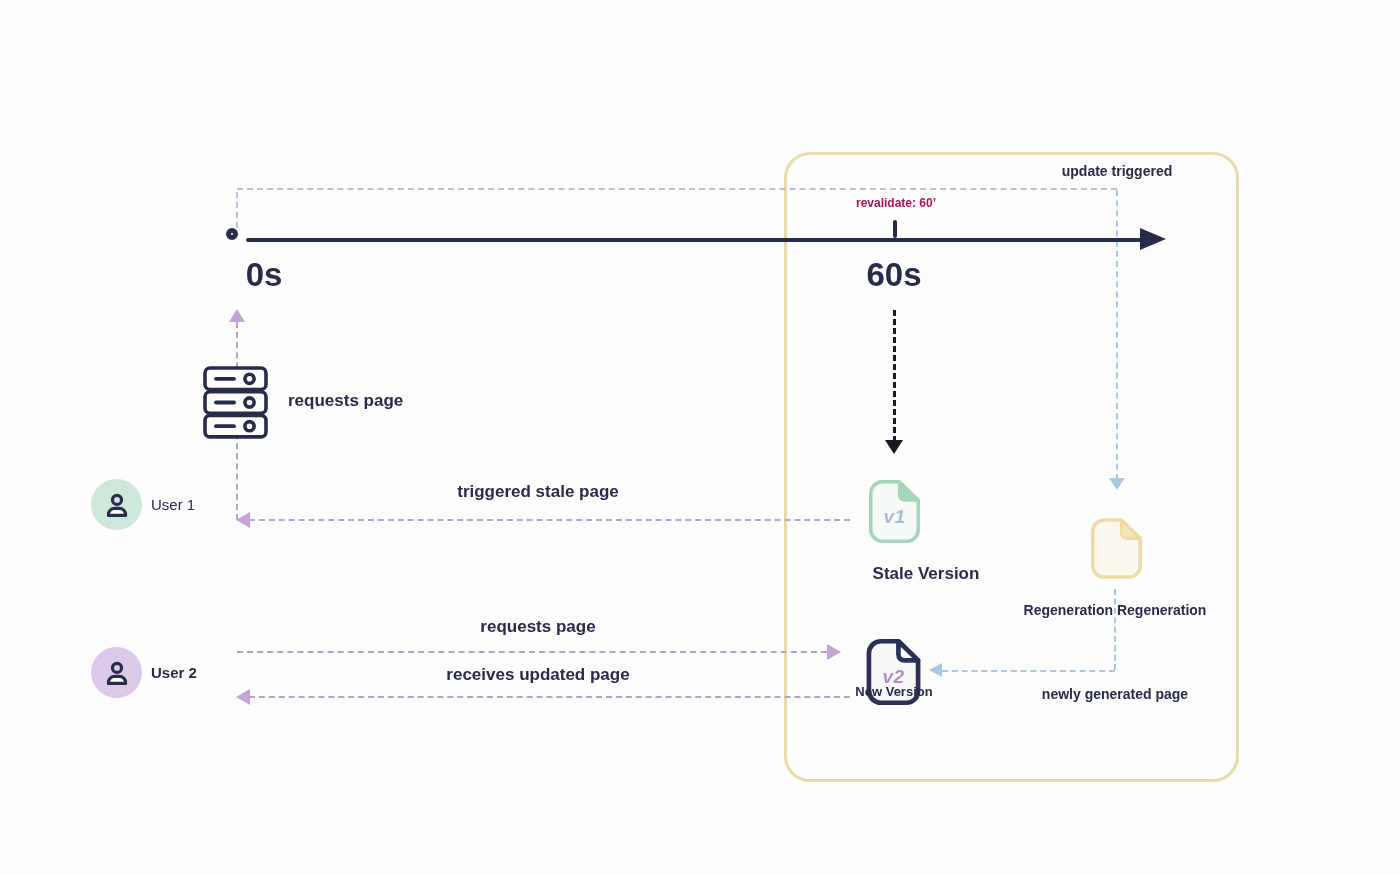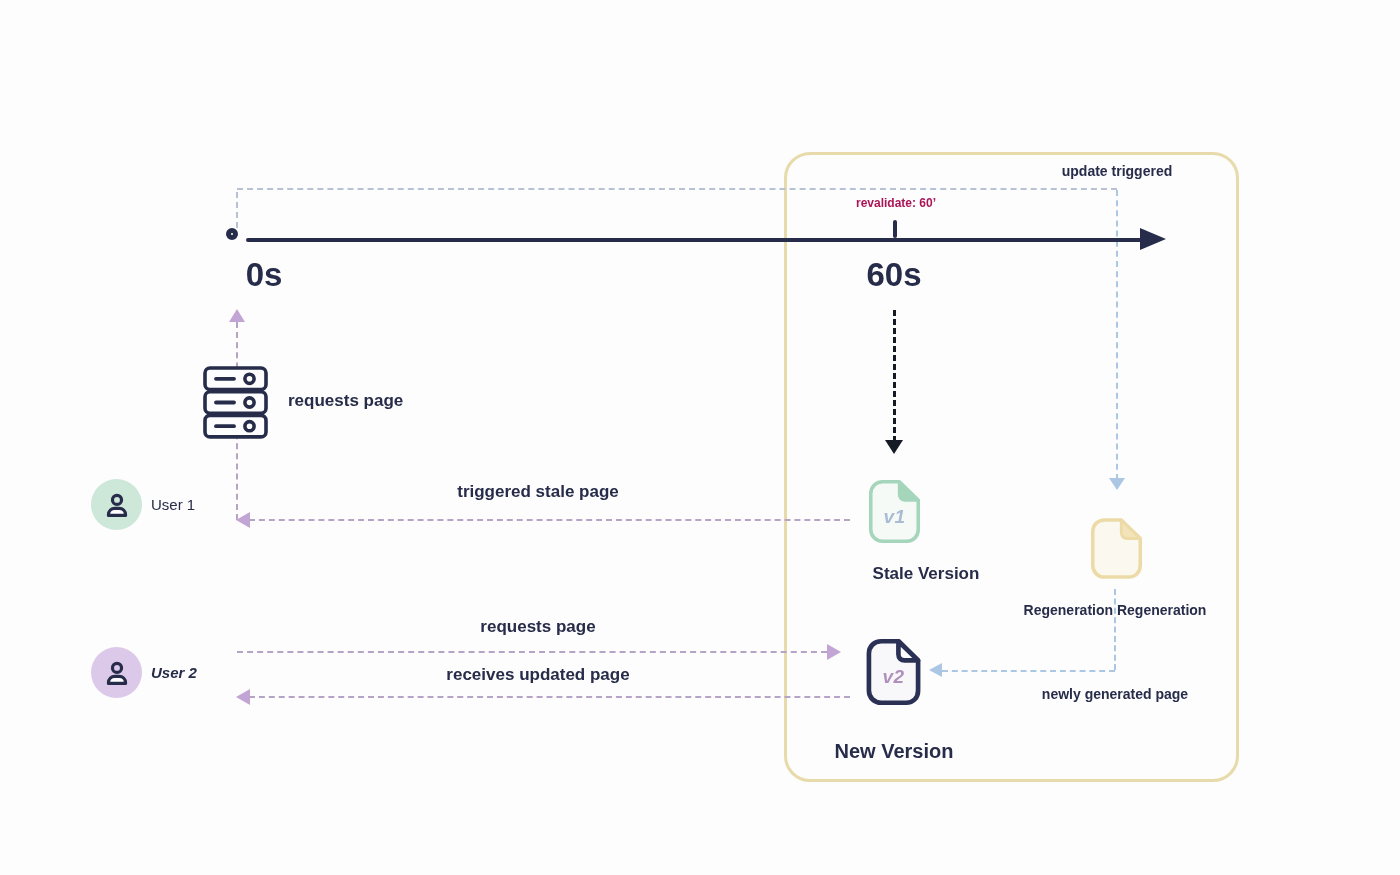--- a/index.html
+++ b/index.html
@@ -90,21 +90,21 @@
   <div class="tri" style="left:236px; top:512px; border-top:8px solid transparent;
        border-bottom:8px solid transparent; border-right:14px solid var(--purple_arrow);"></div>
   <div class="lbl ctr" style="left:538px; top:482px; font-size:17px;">triggered stale page</div>
 
   <div class="avatar" style="left:91px; top:647px; background:var(--lavender_avatar);">
     <svg width="32" height="32" viewBox="0 0 24 24" fill="none">
       <circle cx="12" cy="8.2" r="3.4" stroke="#262c49" stroke-width="2.4"></circle>
       <path d="M5.6 19.8 V19.4 C5.6 16.4 7.7 14.5 10.5 14.5 H13.5 C16.3 14.5 18.4 16.4 18.4 19.4 V19.8 Z" fill="#ffffff" stroke="#262c49" stroke-width="2.4" stroke-linejoin="round"></path>
     </svg>
   </div>
-  <div class="lbl" style="left:151px; top:664px; font-size:15px; font-weight:600;font-style:italic;">User 2</div>
+  <div class="lbl" style="left:151px; top:664px; font-size:15px; font-weight:600;">User 2</div>
 
   <div class="dash-h" style="left:237px; top:651px; width:590px; border-color:var(--purple_dash);"></div>
   <div class="tri" style="left:827px; top:644px; border-top:8px solid transparent;
        border-bottom:8px solid transparent; border-left:14px solid var(--purple_arrow);"></div>
   <div class="lbl ctr" style="left:538px; top:617px; font-size:17px;">requests page</div>
 
   <div class="dash-h" style="left:249px; top:696px; width:601px; border-color:var(--purple_dash);"></div>
   <div class="tri" style="left:236px; top:689px; border-top:8px solid transparent;
        border-bottom:8px solid transparent; border-right:14px solid var(--purple_arrow);"></div>
   <div class="lbl ctr" style="left:538px; top:665px; font-size:17px;">receives updated page</div>
@@ -132,15 +132,15 @@
        border-bottom:7px solid transparent; border-right:13px solid var(--blue_arrow);"></div>
   <div class="lbl ctr" style="left:1115px; top:686px; font-size:14px;">newly generated page</div>
 
   <div class="doc" style="left:864px; top:636px; width:59px; height:72px;">
     <svg width="59" height="72" viewBox="0 0 24 29" fill="none">
       <path d="M7 2 H14 L22 9.8 V22 C22 24.9 20.1 27 17.2 27 H7 C4.1 27 2 24.9 2 22 V7 C2 4.1 4.1 2 7 2 Z" fill="#f8f8fa" stroke="#2b3154" stroke-width="1.9" stroke-linejoin="round"></path>
       <path d="M14 2 L22 9.8 H16.5 C15 9.8 14 8.8 14 7.3 Z" fill="#fdfdfd" stroke="#2b3154" stroke-width="1.9" stroke-linejoin="round"></path>
     </svg>
     <span class="badge" style="color:var(--badge_v2);text-align:center;">v2</span>
   </div>
-  <div class="lbl ctr" style="left:894px; top:740px; font-size:20px;">New Version</div>
+  <div class="lbl ctr" style="left:894px; top:684px; font-size:13px;">New Version</div>
 
 </div>
 
 </body></html>

